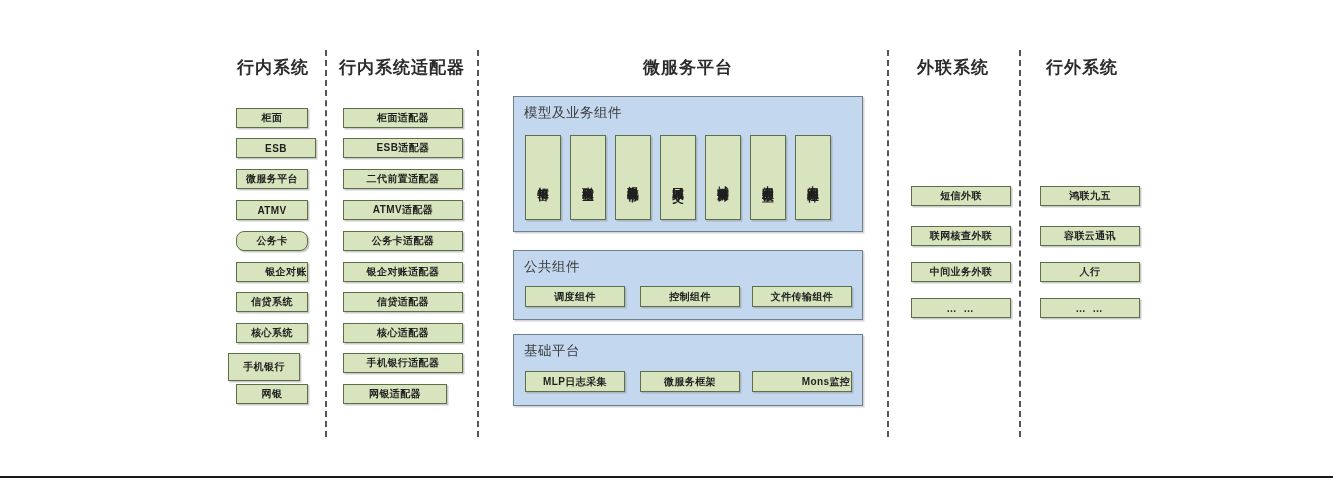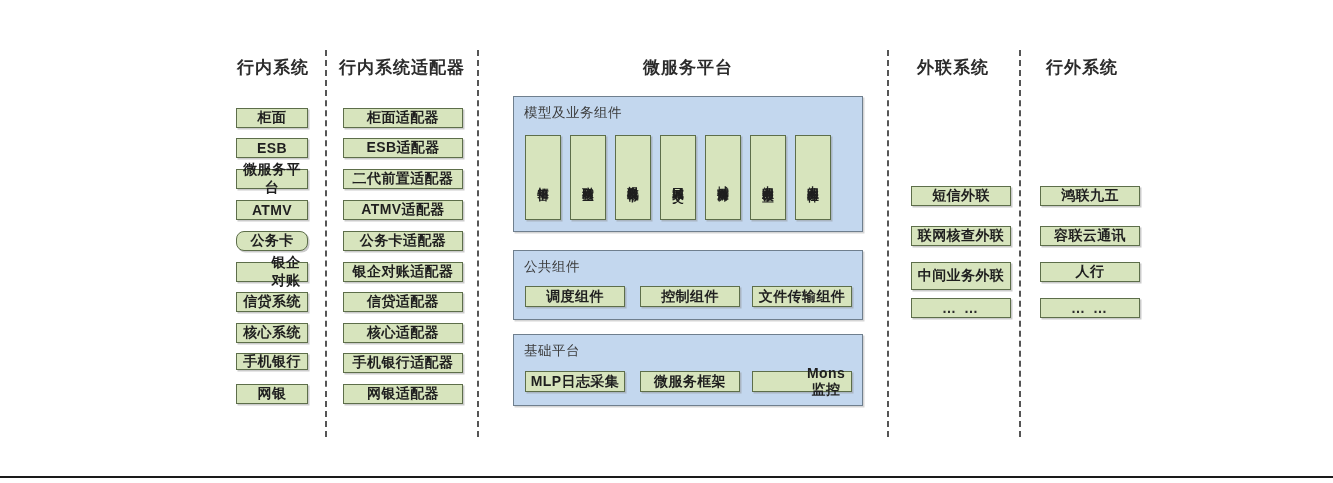--- a/index.html
+++ b/index.html
@@ -34,21 +34,21 @@
 
   
   .node{
     position:absolute;
     background:#d7e4bd;
     border:1px solid #5d6e4a;
     box-shadow:1.5px 1.5px 0 rgba(140,140,140,0.45);
     display:flex;
     align-items:center;
     justify-content:center;
-    font-size:14px;
+    font-size:10px;
     font-weight:bold;
     color:#1f1f1f;
     box-sizing:border-box;
     text-align:center;
     letter-spacing:0.4px;
   }
   .node.dots{ font-weight:bold; letter-spacing:2px; color:#2b2b2b;}
 
   
   .node.vert{
@@ -95,40 +95,40 @@
   <div class="vsep" style="left:887px;top:50px;height:387px;"></div>
   <div class="vsep" style="left:1019px;top:50px;height:387px;"></div>
 
   <div class="col-header" style="left:193px;top:57px;width:160px;">行内系统</div>
   <div class="col-header" style="left:322px;top:57px;width:160px;">行内系统适配器</div>
   <div class="col-header" style="left:608px;top:57px;width:160px;">微服务平台</div>
   <div class="col-header" style="left:1002px;top:57px;width:160px;">行外系统</div>
   <div class="col-header" style="left:873px;top:57px;width:160px;">外联系统</div>
 
   <div class="node" style="left:236px;top:108px;width:72px;height:20px;">柜面</div>
-  <div class="node" style="left:236px;top:138px;width:72px;height:20px;">ESB</div>
+  <div class="node" style="left:236px;top:138px;width:80px;height:20px;">ESB</div>
   <div class="node" style="left:236px;top:169px;width:72px;height:20px;">微服务平台</div>
   <div class="node" style="left:236px;top:200px;width:72px;height:20px;">ATMV</div>
   <div class="node" style="left:236px;top:231px;width:72px;height:20px;border-radius:8px;">公务卡</div>
   <div class="node" style="left:236px;top:262px;width:72px;height:20px;padding-left:28px;">银企对账</div>
   <div class="node" style="left:236px;top:292px;width:72px;height:20px;">信贷系统</div>
   <div class="node" style="left:236px;top:323px;width:72px;height:20px;">核心系统</div>
-  <div class="node" style="left:236px;top:353px;width:72px;height:17px;text-align:center;">手机银行</div>
+  <div class="node" style="left:228px;top:353px;width:72px;height:28px;text-align:center;">手机银行</div>
   <div class="node" style="left:236px;top:384px;width:72px;height:20px;">网银</div>
 
   <div class="node" style="left:343px;top:108px;width:120px;height:20px;">柜面适配器</div>
   <div class="node" style="left:343px;top:138px;width:120px;height:20px;">ESB适配器</div>
   <div class="node" style="left:343px;top:169px;width:120px;height:20px;">二代前置适配器</div>
   <div class="node" style="left:343px;top:200px;width:120px;height:20px;">ATMV适配器</div>
   <div class="node" style="left:343px;top:231px;width:120px;height:20px;">公务卡适配器</div>
   <div class="node" style="left:343px;top:262px;width:120px;height:20px;">银企对账适配器</div>
   <div class="node" style="left:343px;top:292px;width:120px;height:20px;">信贷适配器</div>
   <div class="node" style="left:343px;top:323px;width:120px;height:20px;">核心适配器</div>
   <div class="node" style="left:343px;top:353px;width:120px;height:20px;">手机银行适配器</div>
-  <div class="node" style="left:343px;top:384px;width:120px;height:20px;text-align:right;">网银适配器</div>
+  <div class="node" style="left:343px;top:384px;width:104px;height:20px;text-align:right;">网银适配器</div>
 
   <div class="panel" style="left:513px;top:96px;width:350px;height:136px;"></div>
   <div class="panel-title" style="left:524px;top:104px;">模型及业务组件</div>
   <div class="node vert" style="left:525px;top:135px;width:36px;height:85px;">短信平台</div>
   <div class="node vert" style="left:570px;top:135px;width:36px;height:85px;">联网核查</div>
   <div class="node vert" style="left:615px;top:135px;width:36px;height:85px;">银联及银行卡</div>
   <div class="node vert" style="left:660px;top:135px;width:36px;height:85px;">同城票交</div>
   <div class="node vert" style="left:705px;top:135px;width:36px;height:85px;">城商行清算</div>
   <div class="node vert" style="left:750px;top:135px;width:36px;height:85px;">中间业务模型</div>
   <div class="node vert" style="left:795px;top:135px;width:36px;height:85px;">中间业务组件</div>
@@ -140,21 +140,21 @@
   <div class="node" style="left:752px;top:286px;width:100px;height:21px;">文件传输组件</div>
 
   <div class="panel" style="left:513px;top:334px;width:350px;height:72px;"></div>
   <div class="panel-title" style="left:524px;top:342px;">基础平台</div>
   <div class="node" style="left:525px;top:371px;width:100px;height:21px;">MLP日志采集</div>
   <div class="node" style="left:640px;top:371px;width:100px;height:21px;">微服务框架</div>
   <div class="node" style="left:752px;top:371px;width:100px;height:21px;padding-left:48px;">Mons监控</div>
 
   <div class="node" style="left:911px;top:186px;width:100px;height:20px;">短信外联</div>
   <div class="node" style="left:911px;top:226px;width:100px;height:20px;">联网核查外联</div>
-  <div class="node" style="left:911px;top:262px;width:100px;height:28px;">中间业务外联</div>
+  <div class="node" style="left:911px;top:262px;width:100px;height:20px;">中间业务外联</div>
   <div class="node dots" style="left:911px;top:298px;width:100px;height:20px;">… …</div>
 
   <div class="node" style="left:1040px;top:186px;width:100px;height:20px;">鸿联九五</div>
   <div class="node" style="left:1040px;top:226px;width:100px;height:20px;">容联云通讯</div>
   <div class="node" style="left:1040px;top:262px;width:100px;height:20px;">人行</div>
   <div class="node dots" style="left:1040px;top:298px;width:100px;height:20px;">… …</div>
 
   <div class="bottom-rule" style="top:476px;"></div>
 
 </div>

